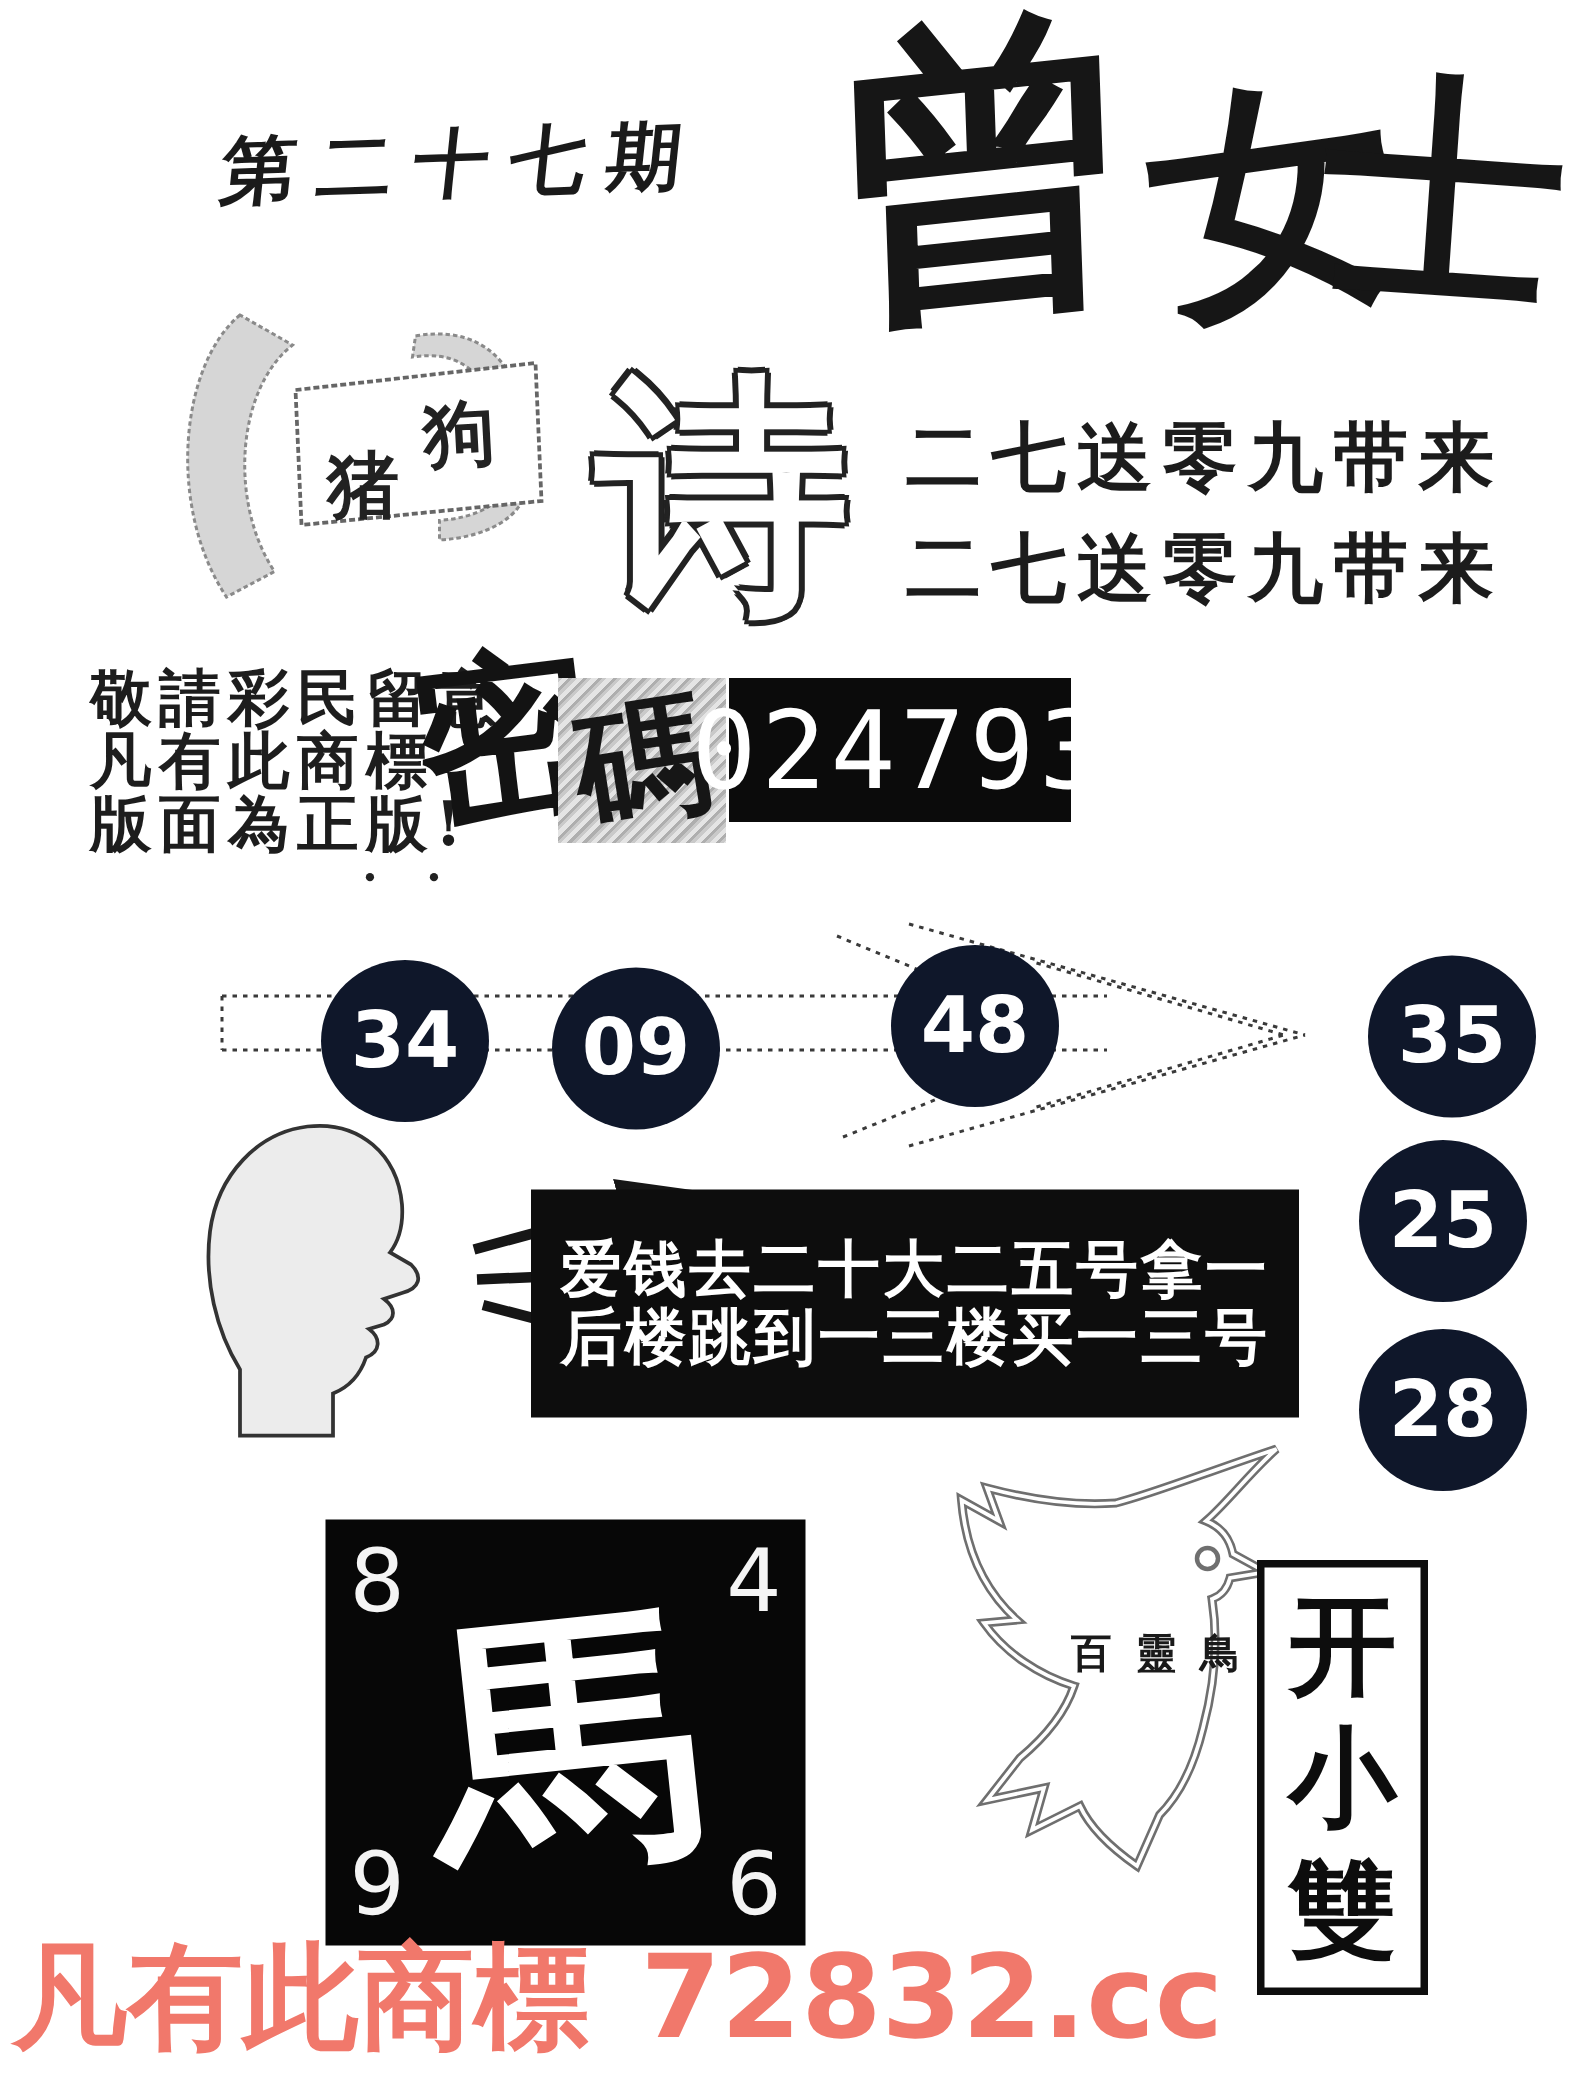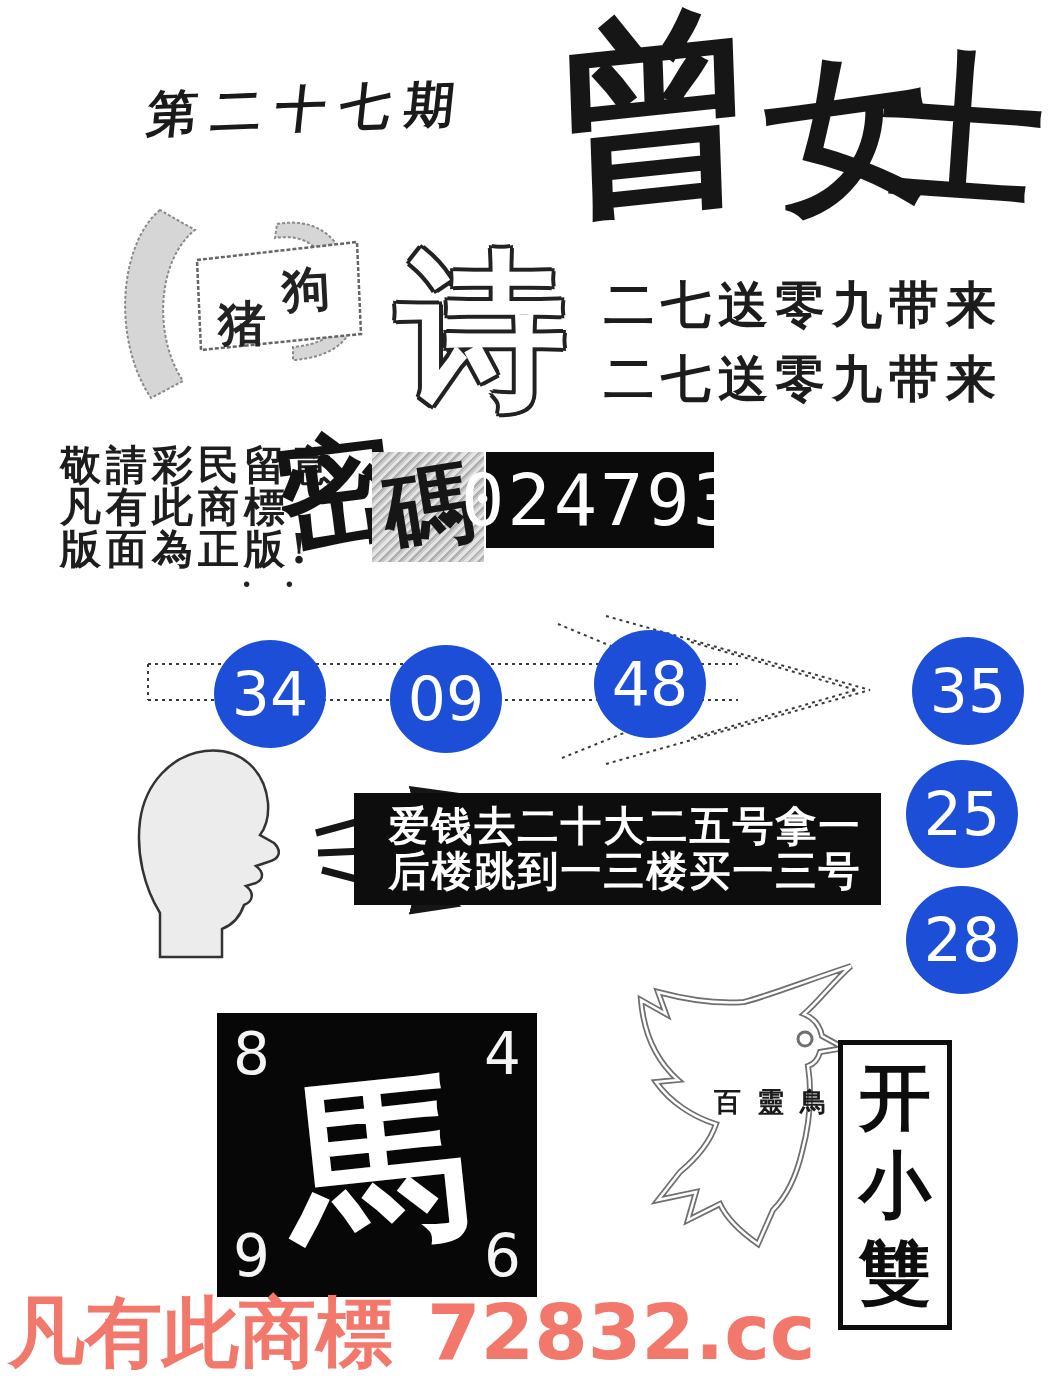--- a/index.html
+++ b/index.html
@@ -38,33 +38,33 @@
       background:repeating-linear-gradient(135deg,#c9c9c9 0 2px,#e4e4e4 2px 5px,#aeaeae 5px 7px);
       display:flex;align-items:center;justify-content:center;}
   .ma-char{font-size:88px;font-weight:900;transform:rotate(-9deg);color:#161616;line-height:1;}
   .code-box{left:486px;top:452px;width:228px;height:96px;background:#0b0b0b;
       display:flex;align-items:center;justify-content:center;}
   .code-val{font-family:"DejaVu Sans Mono","Liberation Mono",monospace;font-size:72px;
       color:#fff;letter-spacing:3px;line-height:1;}
   .dots{left:240px;top:560px;font-size:42px;letter-spacing:8px;color:#222;}
 
   
-  .circle{width:112px;height:108px;border-radius:50%;background:#1d4ed8;color:#fff;
+  .circle{width:112px;height:108px;border-radius:50%;background:#0f172a;color:#fff;
       display:flex;align-items:center;justify-content:center;
-      font-family:"DejaVu Sans","Liberation Sans",sans-serif;font-weight:400;font-size:60px;}
+      font-family:"DejaVu Sans","Liberation Sans",sans-serif;font-weight:700;font-size:52px;}
   .c34{left:214px;top:640px;}
-  .c09{left:390px;top:645px;}
+  .c09{left:368px;top:645px;}
   .c48{left:594px;top:630px;}
   .c35{left:912px;top:637px;}
   .c46{left:906px;top:760px;}
   .c28{left:906px;top:886px;}
 
   
-  .speech{left:354px;top:793px;width:512px;height:112px;background:#0d0d0d;
-      display:flex;flex-direction:column;justify-content:center;align-items:center;gap:0;padding-left:15px;}
+  .speech{left:354px;top:793px;width:512px;height:152px;background:#0d0d0d;
+      display:flex;flex-direction:column;justify-content:center;align-items:center;gap:0;}
   .speech div{color:#fff;font-family:"DejaVu Sans","Liberation Sans",sans-serif;
       font-weight:800;font-size:41px;letter-spacing:2px;white-space:nowrap;line-height:1.1;}
 
   
   .horse{left:217px;top:1013px;width:320px;height:284px;background:#070707;}
   .corner{position:absolute;color:#f4f4f4;font-family:"DejaVu Sans","Liberation Sans",sans-serif;
       font-weight:400;font-size:58px;line-height:1;}
   .ctl{left:16px;top:12px;} .ctr{right:16px;top:12px;}
   .cbl{left:16px;bottom:12px;} .cbr{right:16px;bottom:12px;}
   .horse-char{position:absolute;left:50%;top:52%;transform:translate(-50%,-50%) rotate(-6deg);

